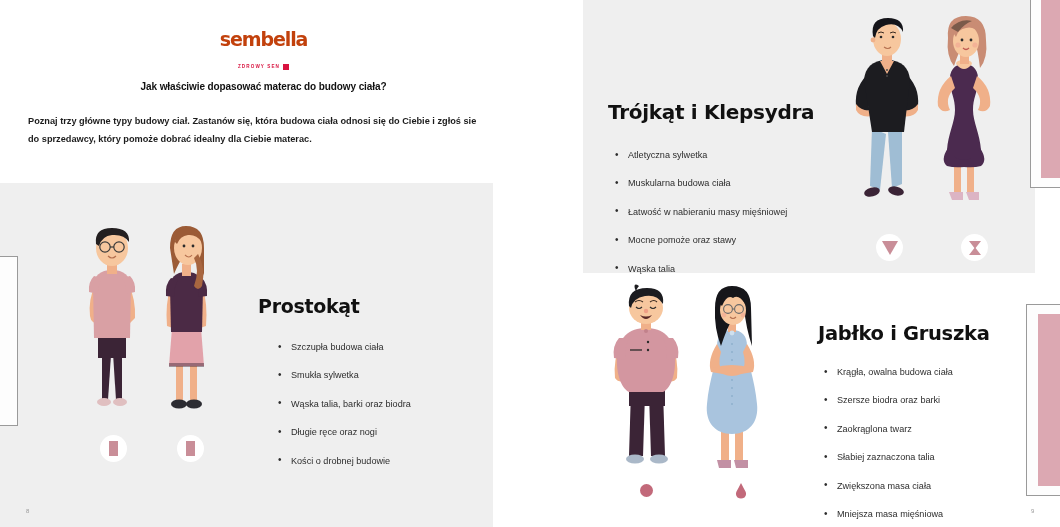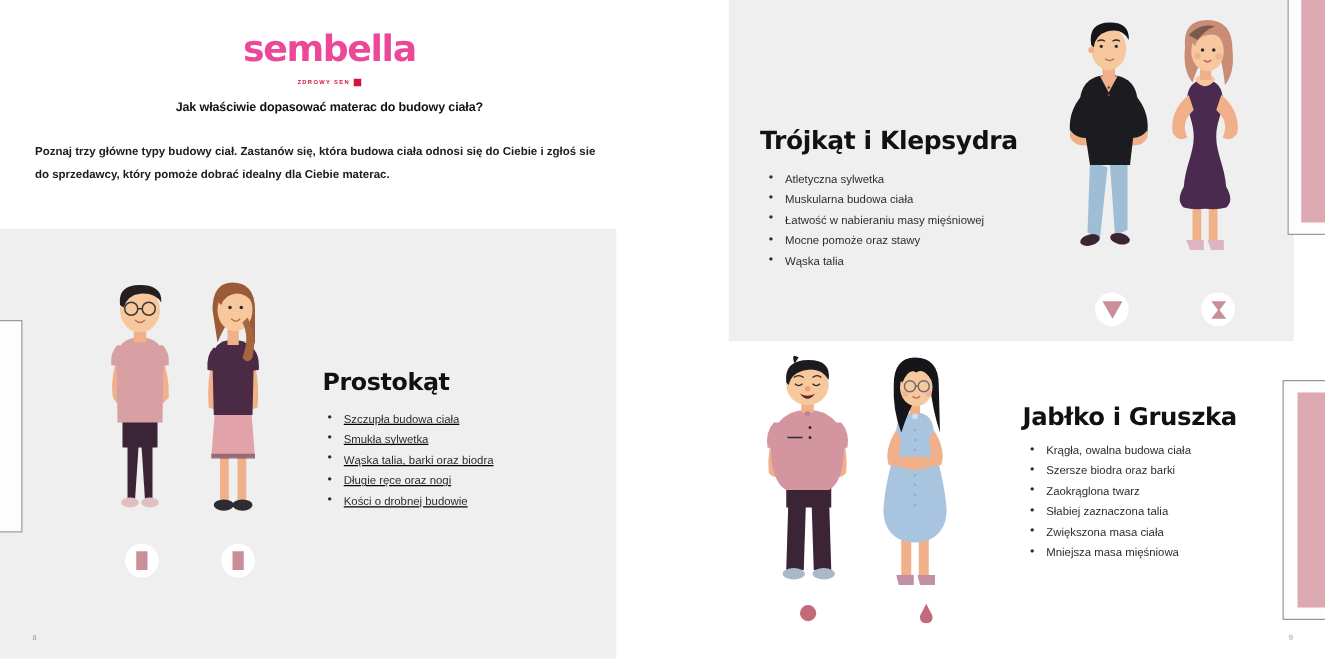--- a/index.html
+++ b/index.html
@@ -36,22 +36,22 @@
   #accent-tr .fill { left:11px; top:10px; width:70px; height:180px; }
 
   
   #accent-br { left:1026px; top:304px; width:80px; height:192px; }
   #accent-br .fill { left:12px; top:10px; width:72px; height:172px; }
 
   
   #logo-block { position:absolute; left:0; top:24px; width:527px; text-align:center; }
   #logo-word {
     font-family:"DejaVu Sans", sans-serif;
-    font-weight:bold; font-size:29px; letter-spacing:-1.1px;
-    color:#ec4899; line-height:30px;
+    font-weight:bold; font-size:19px; letter-spacing:-1.1px;
+    color:#c2410c; line-height:30px;
   }
   #logo-tag {
     margin-top:1px; display:inline-flex; align-items:center; gap:3px;
     justify-content:center;
   }
   #logo-tag .tagtext {
     font-size:4.6px; font-weight:bold; letter-spacing:1.1px; color:#d8133f;
   }
   #logo-tag .tagsq { width:6px; height:6px; background:#d8133f; display:inline-block; }
 
@@ -65,29 +65,29 @@
   }
 
   
   .btype-title {
     position:absolute; font-family:"DejaVu Sans", sans-serif; font-weight:bold;
     color:#111; letter-spacing:-0.3px;
   }
   .btype-list { position:absolute; list-style:none; }
   .btype-list li {
     position:relative; padding-left:15px;
-    font-size:9.1px; color:#2d2d2d; line-height:16.4px;
+    font-size:9.1px; color:#2d2d2d; line-height:16.4px;margin-top:12px;
   }
   .btype-list li:before {
     content:"•"; position:absolute; left:2px; top:-0.5px;
     font-size:10px; color:#2d2d2d;
   }
 
   #title-prostokat { left:258px; top:295px; font-size:19px; }
-  #list-prostokat  { left:260px; top:327px; width:220px;text-decoration:underline; }
+  #list-prostokat  { left:276px; top:327px; width:220px; }
 
   #title-trojkat { left:608px; top:100px; font-size:20px; }
   #list-trojkat  { left:613px; top:135px; width:260px; }
 
   #title-jablko { left:818px; top:322px; font-size:19.5px; }
   #list-jablko  { left:822px; top:352px; width:230px; }
 
   
   .badge {
     position:absolute; width:27px; height:27px; border-radius:50%;

